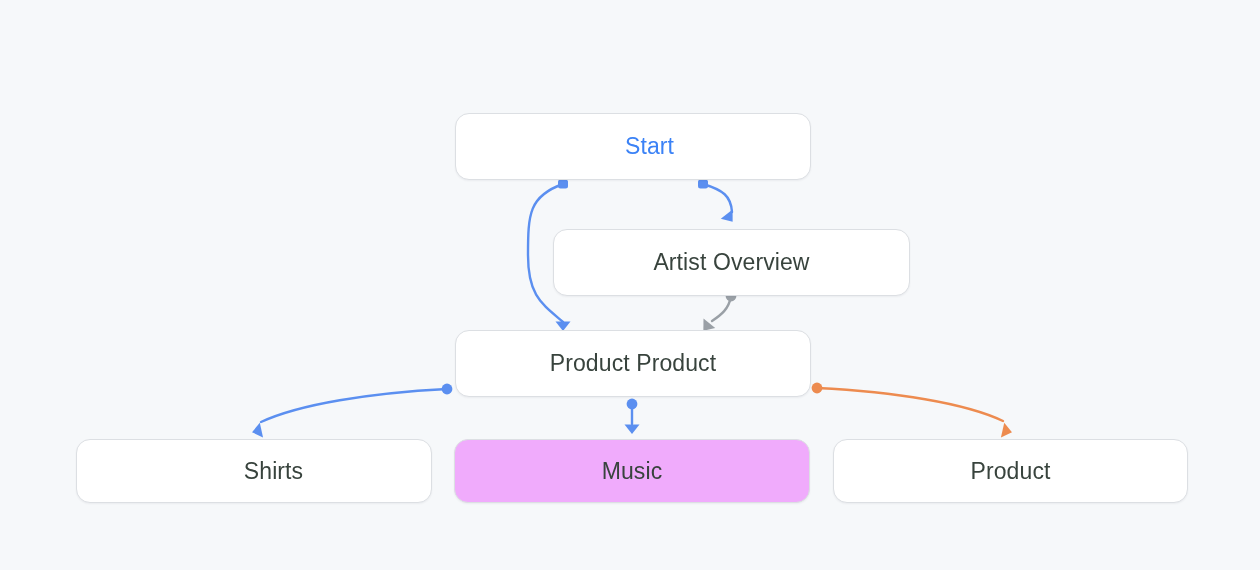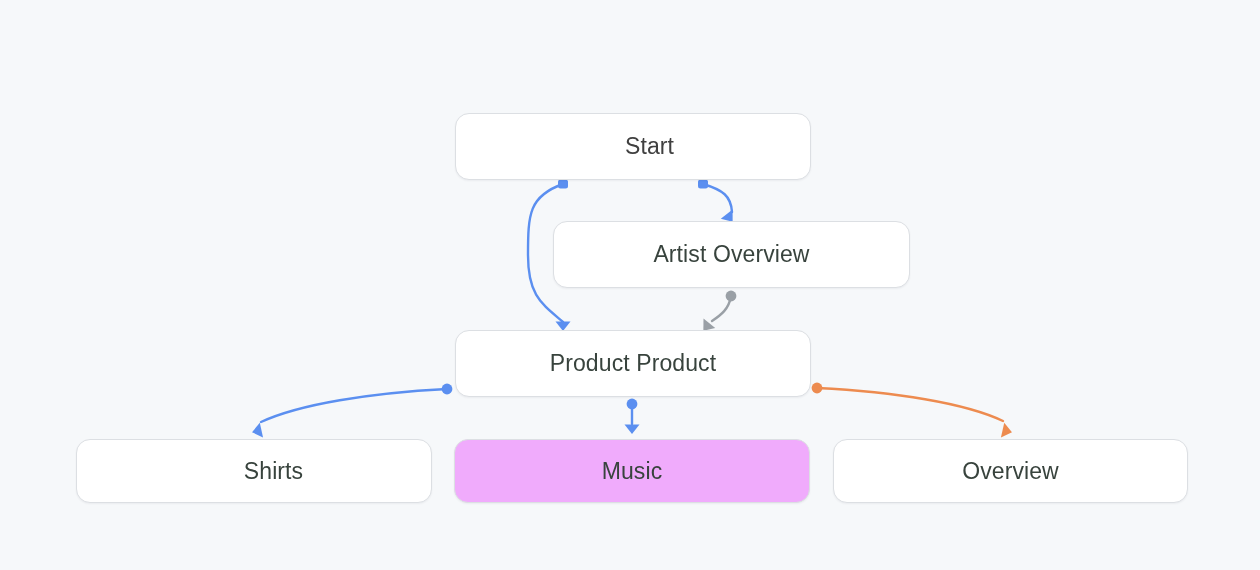--- a/index.html
+++ b/index.html
@@ -81,32 +81,32 @@
       </g>
       <g>
         <path d="M 817,388 C 895,392 965,403 1003,421" fill="none" stroke="#ed8b4f" stroke-width="2.4" stroke-linecap="round"></path>
         <circle cx="817" cy="388" r="5.4" fill="#ed8b4f"></circle>
         <path d="M -7.5 -8.625 L 7.5 -8.625 L 0 1 Z" fill="#ed8b4f" transform="translate(1011,432) rotate(-77.22126681159396)"></path>
       </g>
     </svg>
 
   <div id="node-layer">
       <div class="node" style="left: 455px; top: 113px; width: 356px; height: 67px; background: rgb(255, 255, 255); border-color: rgb(220, 223, 227);">
-        <span class="node-label" style="color: #404040; margin-left: 33px;">Start</span>
+        <span class="node-label" style="color: #3b82f6; margin-left: 33px;">Start</span>
       </div>
-      <div class="node" style="left: 553px; top: 221px; width: 357px; height: 67px; background: rgb(255, 255, 255); border-color: rgb(220, 223, 227);">
+      <div class="node" style="left: 553px; top: 229px; width: 357px; height: 67px; background: rgb(255, 255, 255); border-color: rgb(220, 223, 227);">
         <span class="node-label" style="color: rgb(56, 67, 61);">Artist Overview</span>
       </div>
       <div class="node" style="left: 455px; top: 330px; width: 356px; height: 67px; background: rgb(255, 255, 255); border-color: rgb(220, 223, 227);">
         <span class="node-label" style="color: rgb(56, 67, 61);">Product Product</span>
       </div>
       <div class="node" style="left: 76px; top: 439px; width: 356px; height: 64px; background: rgb(255, 255, 255); border-color: rgb(220, 223, 227); padding-left: 39px;">
         <span class="node-label" style="color: rgb(56, 67, 61);">Shirts</span>
       </div>
       <div class="node" style="left: 454px; top: 439px; width: 356px; height: 64px; background: #f0abfc; border-color: rgb(220, 223, 227);">
         <span class="node-label" style="color: rgb(56, 67, 61);">Music</span>
       </div>
       <div class="node" style="left: 833px; top: 439px; width: 355px; height: 64px; background: rgb(255, 255, 255); border-color: rgb(220, 223, 227);">
-        <span class="node-label" style="color: rgb(56, 67, 61);">Overview</span>
+        <span class="node-label" style="color: rgb(56, 67, 61);">Product</span>
       </div>
     </div>
 
 </div>
 
 </body></html>

